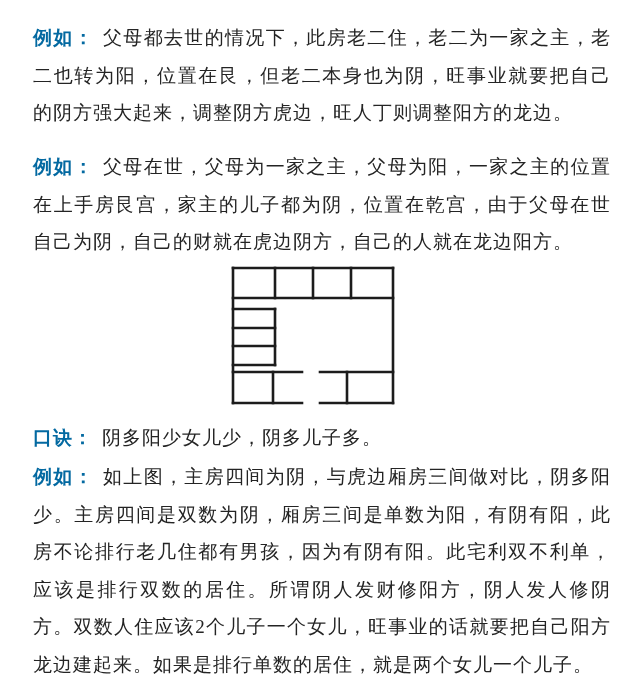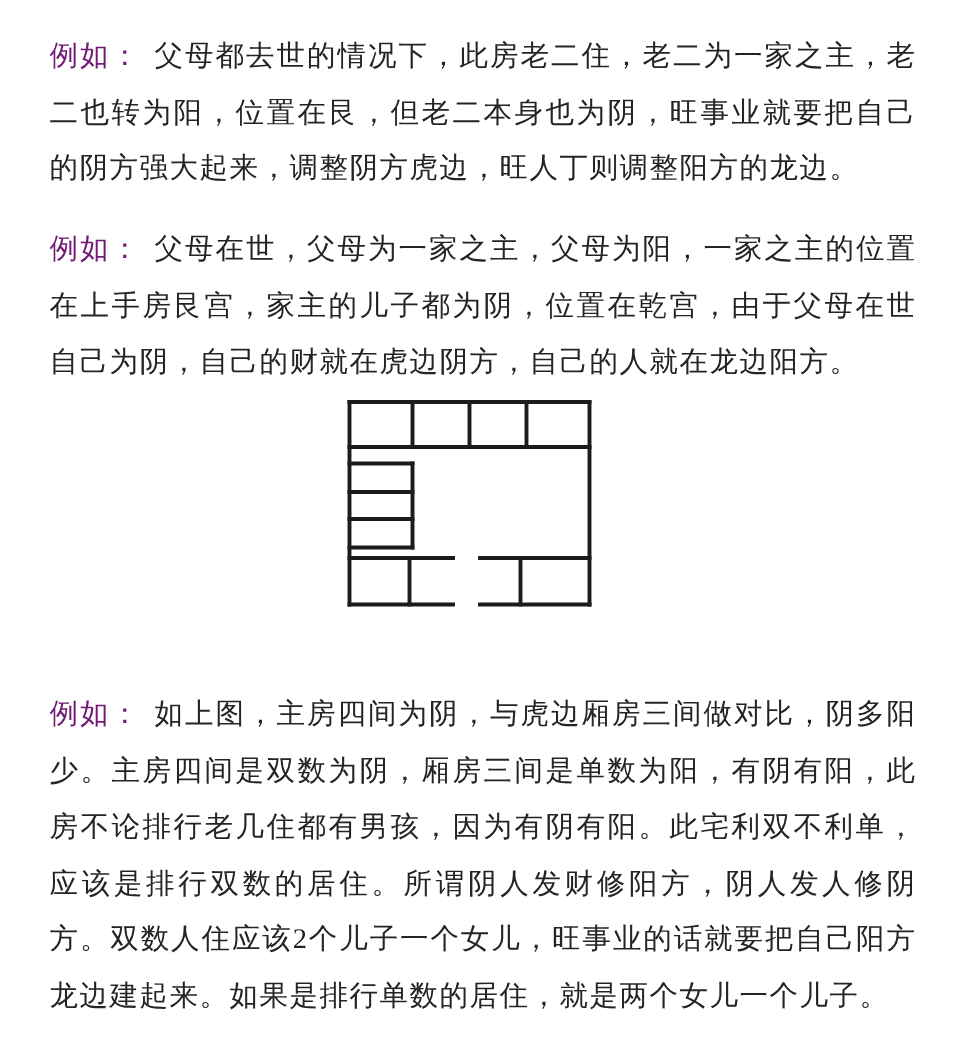--- a/index.html
+++ b/index.html
@@ -15,22 +15,22 @@
     position:absolute;
     left:33px; width:578px;
     margin:0;
     font-size:19px;
     line-height:37.5px;
     letter-spacing:1px;
     text-align:justify;
     text-justify:inter-character;
   }
   .para .label {
-    font-weight:normal;
-    color:#701a75;
+    font-weight:bold;
+    color:#0369a1;
     margin-right:9px;
   }
   .p1 { top:19px; }
   .p2 { top:148px; }
   .p3 { top:419px; }
   .p4 { top:458px; }
   .plan {
     position:absolute;
     left:229px; top:264px;
   }
@@ -80,17 +80,18 @@
     <line x1="4" y1="64" x2="46" y2="64"></line>
     <line x1="4" y1="82" x2="46" y2="82"></line>
     <line x1="4" y1="101" x2="46" y2="101"></line>
 
     <line x1="4" y1="108" x2="73" y2="108"></line>
     <line x1="91" y1="108" x2="164" y2="108"></line>
     <line x1="44" y1="108" x2="44" y2="139"></line>
     <line x1="118" y1="108" x2="118" y2="139"></line>
   </svg>
 
+  <p class="para p3"><b class="label">口诀：</b><span>阴多阳少女儿少，阴多儿子多。</span></p>
 
   <p class="para p4"><b class="label">例如：</b><span>如上图，主房四间为阴，与虎边厢房三间做对比，阴多阳少。主房四间是双数为阴，厢房三间是单数为阳，有阴有阳，此房不论排行老几住都有男孩，因为有阴有阳。此宅利双不利单，应该是排行双数的居住。所谓阴人发财修阳方，阴人发人修阴方。双数人住应该2个儿子一个女儿，旺事业的话就要把自己阳方龙边建起来。如果是排行单数的居住，就是两个女儿一个儿子。</span></p>
 
 
 </div>
 
 </body></html>

